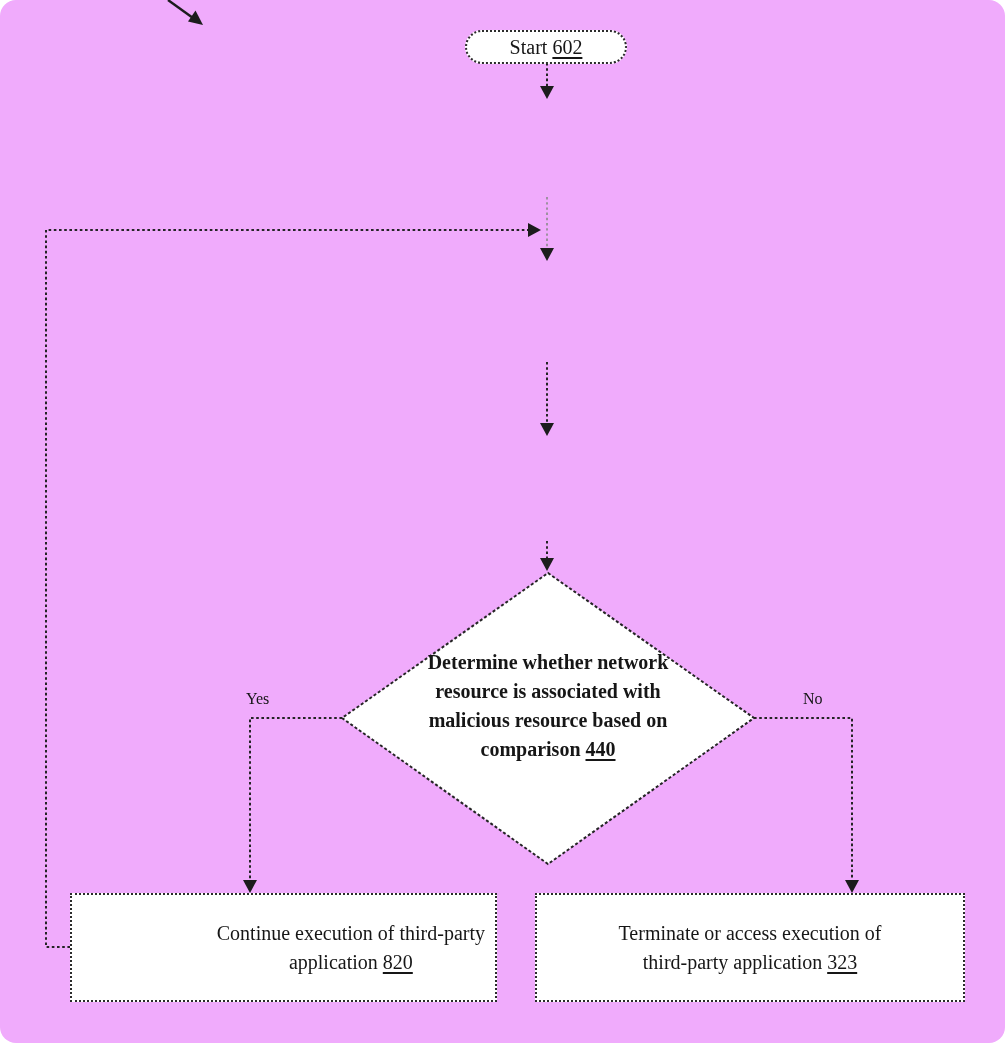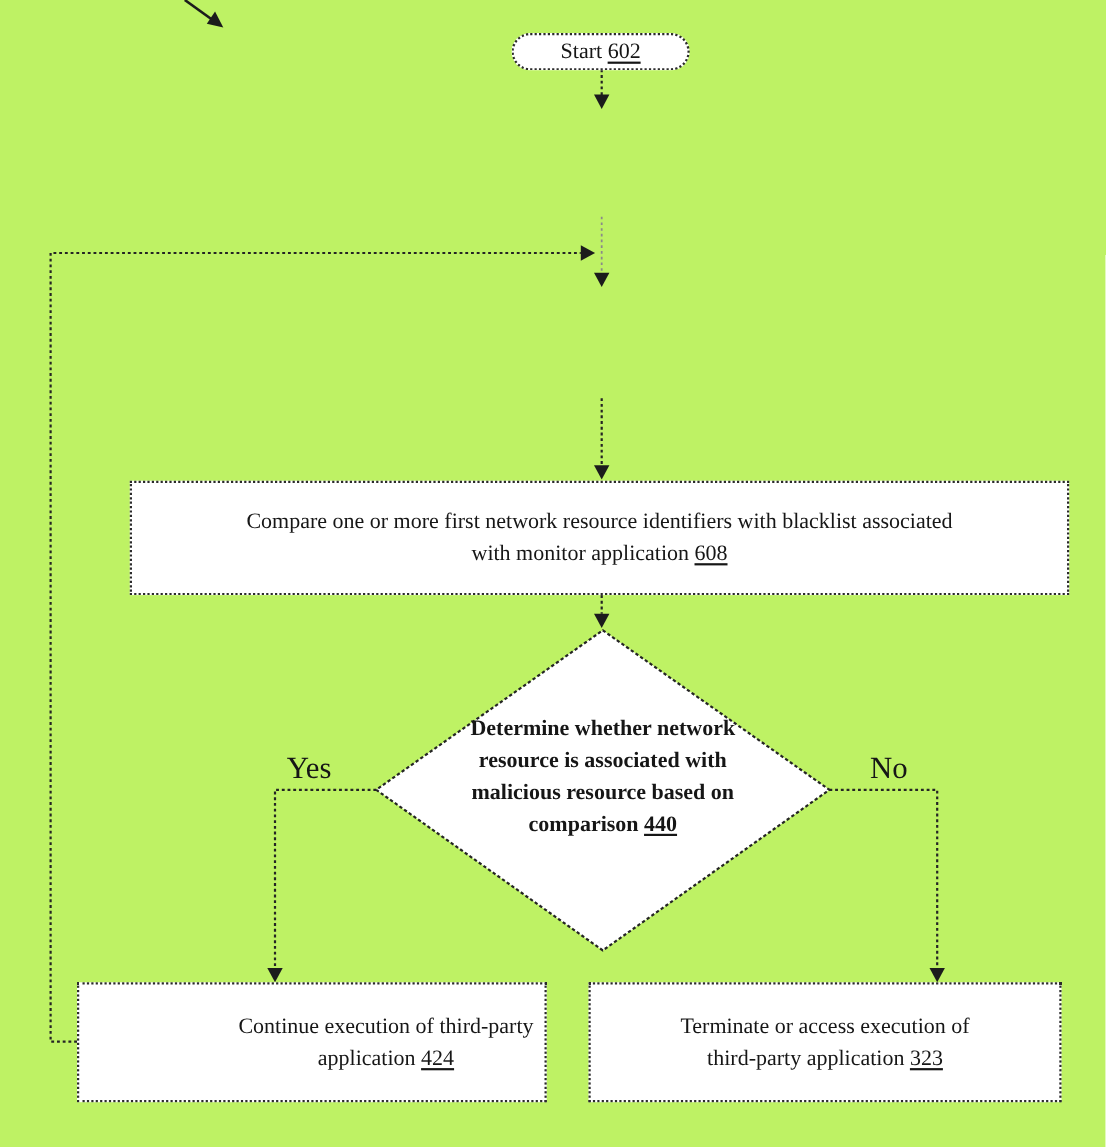--- a/index.html
+++ b/index.html
@@ -4,24 +4,25 @@
 <style>
   html, body {
     margin: 0;
     padding: 0;
     background: #ffffff;
   }
   .canvas {
     position: relative;
     width: 1005px;
     height: 1043px;
-    background: #bef264;
+    background: #f0abfc;
     font-family: "Liberation Serif", "DejaVu Serif", serif;
     color: #161616;
     overflow: hidden;
+    border-radius: 16px;
   }
   svg.connectors {
     position: absolute;
     left: 0;
     top: 0;
     width: 1005px;
     height: 1043px;
   }
   .node {
     position: absolute;
@@ -35,22 +36,21 @@
     font-size: 20px;
     line-height: 29px;
     padding: 4px 10px;
   }
   .oval {
     border-radius: 18px;
     padding: 0 10px;
   }
   .label-abs {
     position: absolute;
-    text-align: center;
-    font-size: 28px;
+    font-size: 16px;
     line-height: 26px;
   }
   .node-text {
     white-space: pre-line;
   }
   .diamond-label {
     position: absolute;
     text-align: center;
     font-size: 20px;
     line-height: 29px;
@@ -136,38 +136,34 @@
       <path class="ah" d="M 845 880 L 859 880 L 852 893 Z"></path>
     </g>
   </svg>
 
   <div class="node oval" style="left:465px; top:30px; width:162px; height:34px;">
     <span><span class="node-text">Start</span> <u>602</u></span>
   </div>
 
 
 
-  <div class="node" style="left:118px; top:437px; width:854px; height:104px;">
-    <span><span class="node-text">Compare one or more first network resource identifiers with blacklist associated
-with monitor application</span> <u>608</u></span>
-  </div>
 
   <div class="diamond-label" style="left:398px; top:648px; width:300px;font-weight:bold;">
     <span><span class="node-text">Determine whether network
 resource is associated with
 malicious resource based on
 comparison</span> <u>440</u></span>
   </div>
 
   <div class="label-abs" style="left:246px; top:686px; width:70px;">Yes</div>
-  <div class="label-abs" style="left:782px; top:686px; width:52px;">No</div>
+  <div class="label-abs" style="left:803px; top:686px; width:52px;">No</div>
 
   <div class="node" style="left:70px; top:893px; width:427px; height:109px;justify-content:flex-end;">
     <span><span class="node-text">Continue execution of third-party
-application</span> <u>424</u></span>
+application</span> <u>820</u></span>
   </div>
 
   <div class="node" style="left:535px; top:893px; width:430px; height:109px;">
     <span><span class="node-text">Terminate or access execution of
 third-party application</span> <u>323</u></span>
   </div>
 
 </div>
 
 </body></html>

